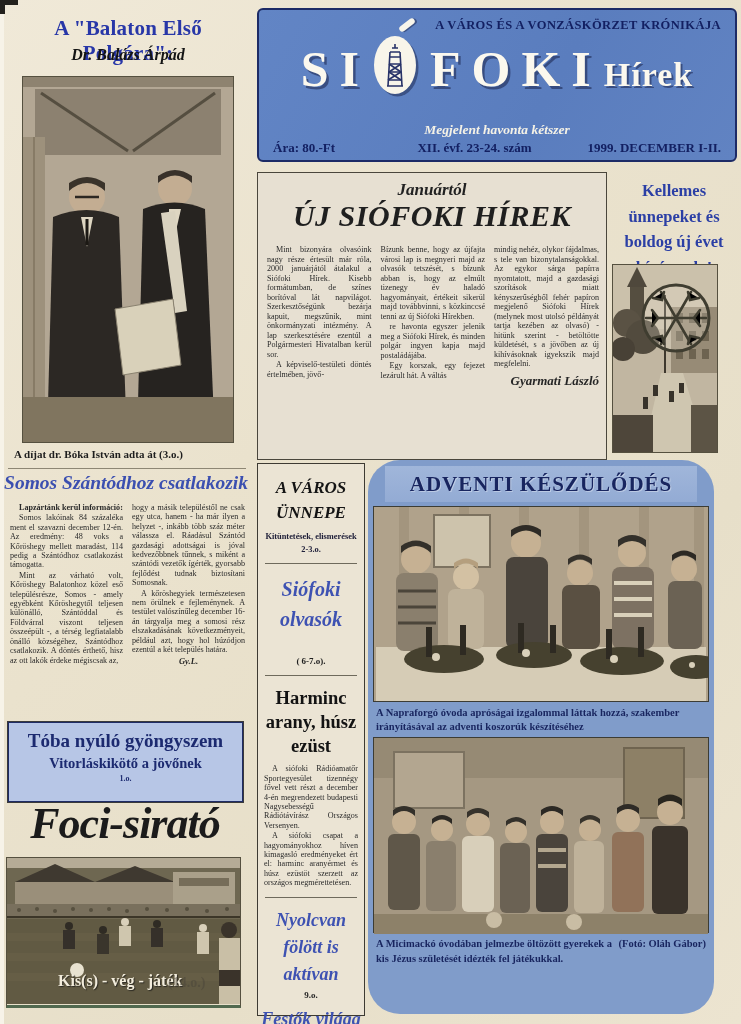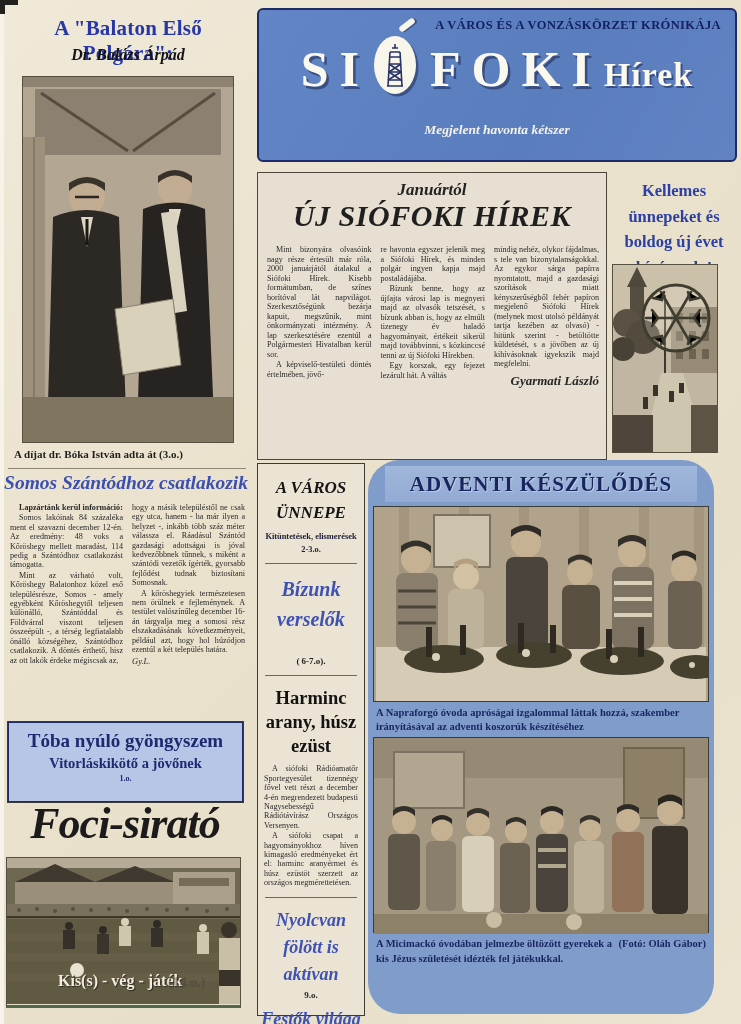--- a/index.html
+++ b/index.html
@@ -20,21 +20,21 @@
   .award-photo{left:22px;top:76px;width:212px;height:367px;}
   .lead-caption{left:14px;top:448px;width:232px;font-size:11px;font-weight:bold;color:#1e1e1e;}
   .somos-rule{left:8px;top:468px;width:238px;height:0;border-top:1px solid #8d8674;}
   .somos-headline{left:2px;top:472px;width:248px;text-align:center;font-size:19.5px;font-weight:bold;font-style:italic;color:#3b4fb0;}
   .smallcols{display:flex;gap:9px;}
   .textcol{width:113px;font-size:8.1px;line-height:9.4px;text-align:justify;color:#2a2a2a;}
   .textcol p{margin:0 0 1px 0;text-indent:9px;}
   .textcol.flush p:first-child{text-indent:0;}
   .textcol.leadbold p:first-child{font-weight:bold;text-indent:9px;}
   .somos-cols{left:10px;top:503px;width:235px;}
-  .sig-inline{display:block;text-align:left;font-weight:normal;font-style:italic;font-size:8.5px;margin-top:1px;}
+  .sig-inline{display:block;text-align:center;font-weight:bold;font-style:italic;font-size:8.5px;margin-top:1px;}
   .toba-box{left:8px;top:722px;width:233px;height:78px;background:#b7c6e6;border:1px solid #1f2c66;box-shadow:0 0 0 1px #3a3a3a;text-align:center;color:#1c2a70;}
   .toba-title{font-size:19px;font-weight:bold;margin-top:7px;}
   .toba-sub{font-size:14.5px;font-weight:bold;margin-top:3px;}
   .toba-ref{font-size:8px;font-weight:bold;margin-top:2px;}
   .foci-headline{left:0;top:798px;width:250px;text-align:center;font-size:44px;font-weight:bold;font-style:italic;color:#1b1b1b;letter-spacing:-1px;}
   .soccer-photo{left:6px;top:857px;width:235px;height:151px;border-bottom:3px solid #51694f;}
   .soccer-caption{left:16px;top:972px;font-size:16px;font-weight:bold;color:#f2ecdc;text-shadow:1px 1px 1px rgba(20,20,20,.7);margin-left:42px;}
   .soccer-ref{left:168px;top:975px;font-size:14px;font-weight:bold;color:#4c473a;opacity:.55;}
   
   .masthead{left:257px;top:8px;width:480px;height:154px;background:linear-gradient(120deg,#6285c5,#5a7dbe 60%,#6183c2);border:2px solid #1d2b66;border-radius:6px;box-sizing:border-box;}
@@ -207,33 +207,38 @@
           <g stroke="#273268" stroke-width="1.6" fill="none">
             <path d="M16 10 L14 44 M26 10 L28 44"></path>
             <path d="M13 44 L29 44 M14 38 L28 38 M15 30 L27 30 M15 22 L27 22 M16 15 L26 15"></path>
             <path d="M16 10 L26 10 M18 6 L24 6 M21 2 L21 6"></path>
             <path d="M15 22 L27 30 M27 22 L15 30 M15 30 L27 38 M27 30 L14 38"></path>
           </g>
         </svg>
       </span><span class="t1">FOKI</span><span class="t2">Hírek</span>
     </div>
     <div class="mast-subtitle">Megjelent havonta kétszer</div>
+    <div class="mast-row">
+      <span class="mast-price">Ára:  80.-Ft</span>
+      <span class="mast-issue">XII. évf. 23-24. szám</span>
+      <span class="mast-date">1999. DECEMBER I-II.</span>
+    </div>
   </div>
 
   <div class="abs uj-box">
     <div class="uj-kicker">Januártól</div>
     <div class="uj-headline">ÚJ SIÓFOKI HÍREK</div>
     <div class="uj-cols">
       <div class="uj-col">
           <p>Mint bizonyára olvasóink nagy része értesült már róla, 2000 januárjától átalakul a Siófoki Hírek. Kisebb formátumban, de színes borítóval lát napvilágot. Szerkesztőségünk bezárja kapuit, megszűnik, mint önkormányzati intézmény. A lap szerkesztésére ezentúl a Polgármesteri Hivatalban kerül sor.</p>
           <p>A képviselő-testületi döntés értelmében, jövő-</p>
         </div>
       <div class="uj-col flush">
+          <p>Bízunk benne, hogy az újfajta városi lap is megnyeri majd az olvasók tetszését, s bízunk abban is, hogy az elmúlt tizenegy év haladó hagyományait, értékeit sikerül majd továbbvinni, s közkinccsé tenni az új Siófoki Hírekben.</p>
           <p>re havonta egyszer jelenik meg a Siófoki Hírek, és minden polgár ingyen kapja majd postaládájába.</p>
-          <p>Bízunk benne, hogy az újfajta városi lap is megnyeri majd az olvasók tetszését, s bízunk abban is, hogy az elmúlt tizenegy év haladó hagyományait, értékeit sikerül majd továbbvinni, s közkinccsé tenni az új Siófoki Hírekben.</p>
           <p>Egy korszak, egy fejezet lezárult hát. A váltás</p>
         </div>
       <div>
         <div class="uj-col flush">
             <p>mindig nehéz, olykor fájdalmas, s tele van bizonytalanságokkal. Az egykor sárga papírra nyomtatott, majd a gazdasági szorítások miatt kényszerűségből fehér papíron megjelenő Siófoki Hírek (melynek most utolsó példányát tartja kezében az olvasó) - hitünk szerint - betöltötte küldetését, s a jövőben az új kihívásoknak igyekszik majd megfelelni.</p>
           </div>
         <span class="uj-sig" style="width:105px">Gyarmati László</span>
       </div>
     </div>
   </div>
@@ -287,21 +292,21 @@
           <path d="M59 56 L50 54 L48 62"></path>
       </g>
     </svg>
   </div>
 
   <div class="abs index-col">
     <div class="idx-title1">A VÁROS ÜNNEPE</div>
     <div class="idx-sub">Kitüntetések, elismerések</div>
     <div class="idx-ref">2-3.o.</div>
     <hr class="idx-hr">
-    <div class="idx-title2">Bízunk verselők</div>
+    <div class="idx-title2">Siófoki olvasók</div>
     <div class="idx-ref2">( 6-7.o).</div>
     <hr class="idx-hr">
     <div class="idx-title3">Harminc arany, húsz ezüst</div>
     <div class="idx-par">
         <p>A siófoki Rádióamatőr Sportegyesület tizennégy fővel vett részt a december 4-én megrendezett budapesti Nagysebességű Rádiótávírász Országos Versenyen.</p>
         <p>A siófoki csapat a hagyományokhoz híven kimagasló eredményeket ért el: harminc aranyérmet és húsz ezüstöt szerzett az országos megmérettetésen.</p>
       </div>
     <hr class="idx-hr">
     <div class="idx-title4">Nyolcvan fölött is aktívan</div>
     <div class="idx-ref4">9.o.</div>

